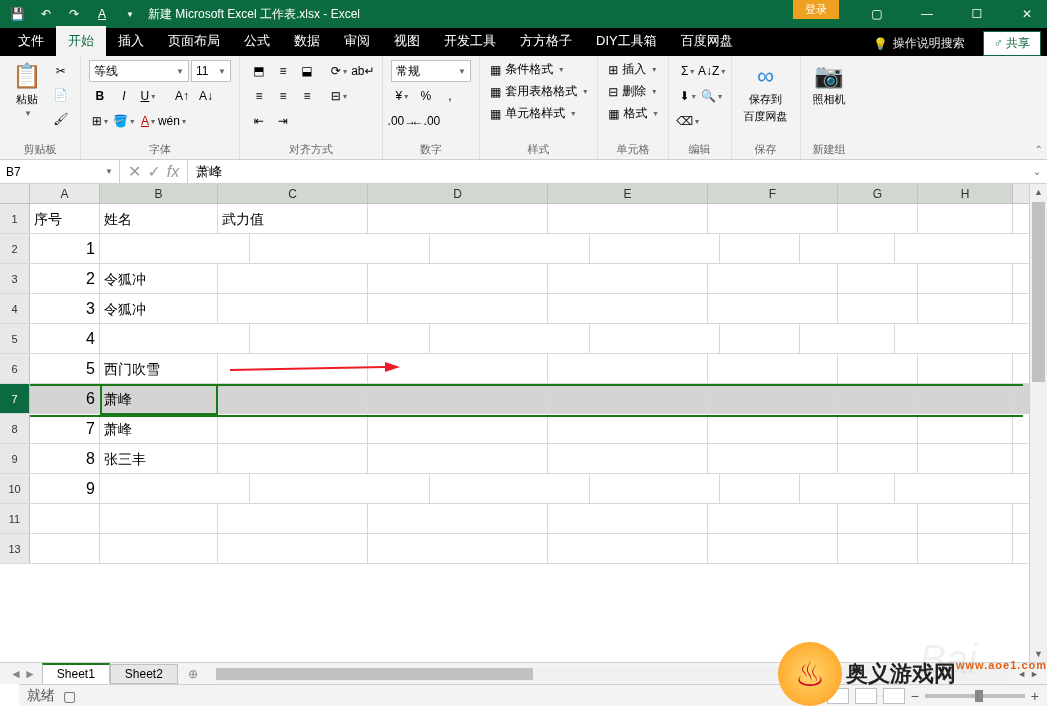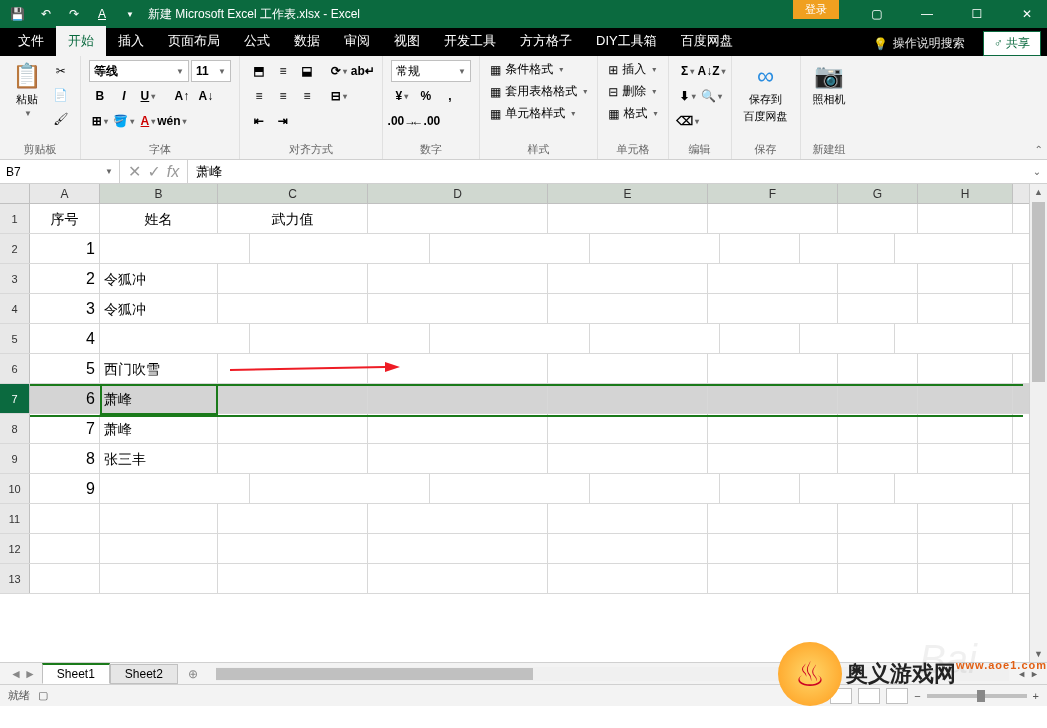--- a/index.html
+++ b/index.html
@@ -21,21 +21,21 @@
 .share { background: #fff; color: #0b6a3f; padding: 3px 10px; font-size: 12px; margin-left: 8px; border: 1px solid #0b6a3f; }
 
 .ribbon { background: #f3f3f3; height: 104px; display: flex; border-bottom: 1px solid #d0d0d0; position: relative; }
 .ribbon-group { border-right: 1px solid #e0e0e0; padding: 4px 8px 2px; display: flex; flex-direction: column; justify-content: space-between; }
 .ribbon-group .group-label { text-align: center; font-size: 11px; color: #666; padding-top: 2px; position: relative; }
 .ribbon-btns { display: flex; gap: 4px; flex-wrap: wrap; align-items: flex-start; }
 .big-btn { display: flex; flex-direction: column; align-items: center; font-size: 11px; gap: 2px; padding: 2px 4px; cursor: pointer; }
 .big-btn .icon { font-size: 24px; }
 .small-btn { width: 22px; height: 22px; display: flex; align-items: center; justify-content: center; font-size: 12px; cursor: pointer; border: 1px solid transparent; }
 .ribbon-col { display: flex; flex-direction: column; gap: 2px; }
-.ribbon-row { display: flex; gap: 2px; align-items: center; font-weight: bold; }
+.ribbon-row { display: flex; gap: 2px; align-items: center; }
 .font-combo { border: 1px solid #c0c0c0; background: #fff; font-size: 12px; padding: 1px 4px; height: 22px; display: flex; align-items: center; justify-content: space-between; }
 .font-name { width: 100px; }
 .font-size { width: 40px; }
 .dd { font-size: 8px; color: #666; margin-left: 2px; }
 .menu-line { display: flex; align-items: center; font-size: 12px; gap: 4px; padding: 1px 2px; cursor: pointer; white-space: nowrap; }
 .collapse-arrow { position: absolute; right: 4px; bottom: 4px; font-size: 10px; color: #666; cursor: pointer; }
 
 .formula-bar { height: 24px; border-bottom: 1px solid #d0d0d0; display: flex; align-items: center; background: #fff; }
 .name-box { width: 120px; border-right: 1px solid #d0d0d0; padding: 0 6px; font-size: 12px; display: flex; align-items: center; justify-content: space-between; height: 100%; }
 .fb-btns { display: flex; gap: 6px; padding: 0 8px; color: #999; border-right: 1px solid #d0d0d0; height: 100%; align-items: center; }
@@ -50,21 +50,21 @@
 .col-A { width: 70px; } .col-B { width: 118px; } .col-C { width: 150px; }
 .col-D { width: 180px; } .col-E { width: 160px; } .col-F { width: 130px; }
 .col-G { width: 80px; } .col-H { width: 95px; }
 
 .rows { }
 .row { display: flex; height: 30px; border-bottom: 1px solid #d8d8d8; }
 .row-header { width: 30px; background: #e8e8e8; border-right: 1px solid #c0c0c0; text-align: center; font-size: 11px; line-height: 30px; color: #333; }
 .row-header.sel { background: #0b6a3f; color: #fff; }
 .cell { border-right: 1px solid #d8d8d8; padding: 0 4px; font-size: 14px; line-height: 30px; overflow: hidden; white-space: nowrap; }
 .cell.num { text-align: right; font-size: 16px; }
-.cell.hdr { text-align: center; }
+.cell.hdr { }
 
 .row.selected { background: #d4d4d4; }
 .row.selected .cell { background: #d4d4d4; }
 .active-cell-border { position: absolute; border: 2px solid #1a7a1a; pointer-events: none; }
 .row-sel-border-top { position: absolute; left: 30px; right: 24px; height: 0; border-top: 2px solid #1a7a1a; pointer-events: none; }
 .row-sel-border-bot { position: absolute; left: 30px; right: 24px; height: 0; border-top: 2px solid #1a7a1a; pointer-events: none; }
 
 .arrow-annotation { position: absolute; pointer-events: none; }
 .arrow-line { stroke: #ee1c25; stroke-width: 2; }
 .arrow-head { fill: #ee1c25; }
@@ -74,21 +74,21 @@
 .vscroll .arrow { position: absolute; left: 0; right: 0; height: 16px; text-align: center; font-size: 9px; line-height: 16px; color: #666; }
 
 .sheet-tabs { height: 22px; background: #f3f3f3; border-top: 1px solid #d0d0d0; display: flex; align-items: center; padding: 0 4px; font-size: 12px; }
 .sheet-nav { display: flex; gap: 2px; padding: 0 6px; color: #888; }
 .sheet-tab { padding: 2px 14px; border: 1px solid #c0c0c0; background: #e6e6e6; cursor: pointer; }
 .sheet-tab.active { background: #fff; border-bottom-color: #fff; border-top: 2px solid #1a7a1a; }
 .sheet-add { padding: 0 10px; color: #888; cursor: pointer; }
 .hscroll { flex: 1; margin: 0 8px; height: 14px; background: #f0f0f0; position: relative; }
 .hscroll .thumb { position: absolute; left: 0; width: 40%; top: 1px; bottom: 1px; background: #c0c0c0; }
 
-.statusbar { height: 22px; background: #f3f3f3; border-top: 1px solid #d0d0d0; display: flex; align-items: center; padding: 0 8px; font-size: 11px; color: #555; }
+.statusbar { height: 22px; background: #f3f3f3; border-top: 1px solid #d0d0d0; display: flex; align-items: center; padding: 0 8px; font-size: 14px; color: #555; margin-left: 19px; }
 .statusbar .right { margin-left: auto; display: flex; gap: 6px; align-items: center; }
 .view-btn { width: 22px; height: 16px; border: 1px solid #c0c0c0; background: #fff; }
 .zoom-slider { width: 100px; height: 4px; background: #c0c0c0; position: relative; }
 .zoom-slider::after { content: ''; position: absolute; left: 50%; top: -4px; width: 8px; height: 12px; background: #888; }
 
 .watermark { position: absolute; right: 0; bottom: 22px; display: flex; align-items: center; gap: 4px; pointer-events: none; }
 .wm-circle { width: 64px; height: 64px; border-radius: 50%; background: radial-gradient(circle, #ffd76a 0%, #ff9a1a 100%); display: flex; align-items: center; justify-content: center; font-size: 34px; color: #c02; }
 .wm-text { display: flex; flex-direction: row; font-weight: bold; }
 .wm-text .cn { font-size: 22px; color: #222; }
 .wm-text .en { font-size: 11px; color: #e25f13; letter-spacing: 1px; }
@@ -433,31 +433,20 @@
         <div class="cell col-A"></div>
         <div class="cell col-B"></div>
         <div class="cell col-C"></div>
         <div class="cell col-D"></div>
         <div class="cell col-E"></div>
         <div class="cell col-F"></div>
         <div class="cell col-G"></div>
         <div class="cell col-H"></div>
       </div>
       <div class="row">
-        <div class="row-header">12</div>
-        <div class="cell col-A"></div>
-        <div class="cell col-B"></div>
-        <div class="cell col-C"></div>
-        <div class="cell col-D"></div>
-        <div class="cell col-E"></div>
-        <div class="cell col-F"></div>
-        <div class="cell col-G"></div>
-        <div class="cell col-H"></div>
-      </div>
-      <div class="row">
         <div class="row-header">13</div>
         <div class="cell col-A"></div>
         <div class="cell col-B"></div>
         <div class="cell col-C"></div>
         <div class="cell col-D"></div>
         <div class="cell col-E"></div>
         <div class="cell col-F"></div>
         <div class="cell col-G"></div>
         <div class="cell col-H"></div>
       </div>

